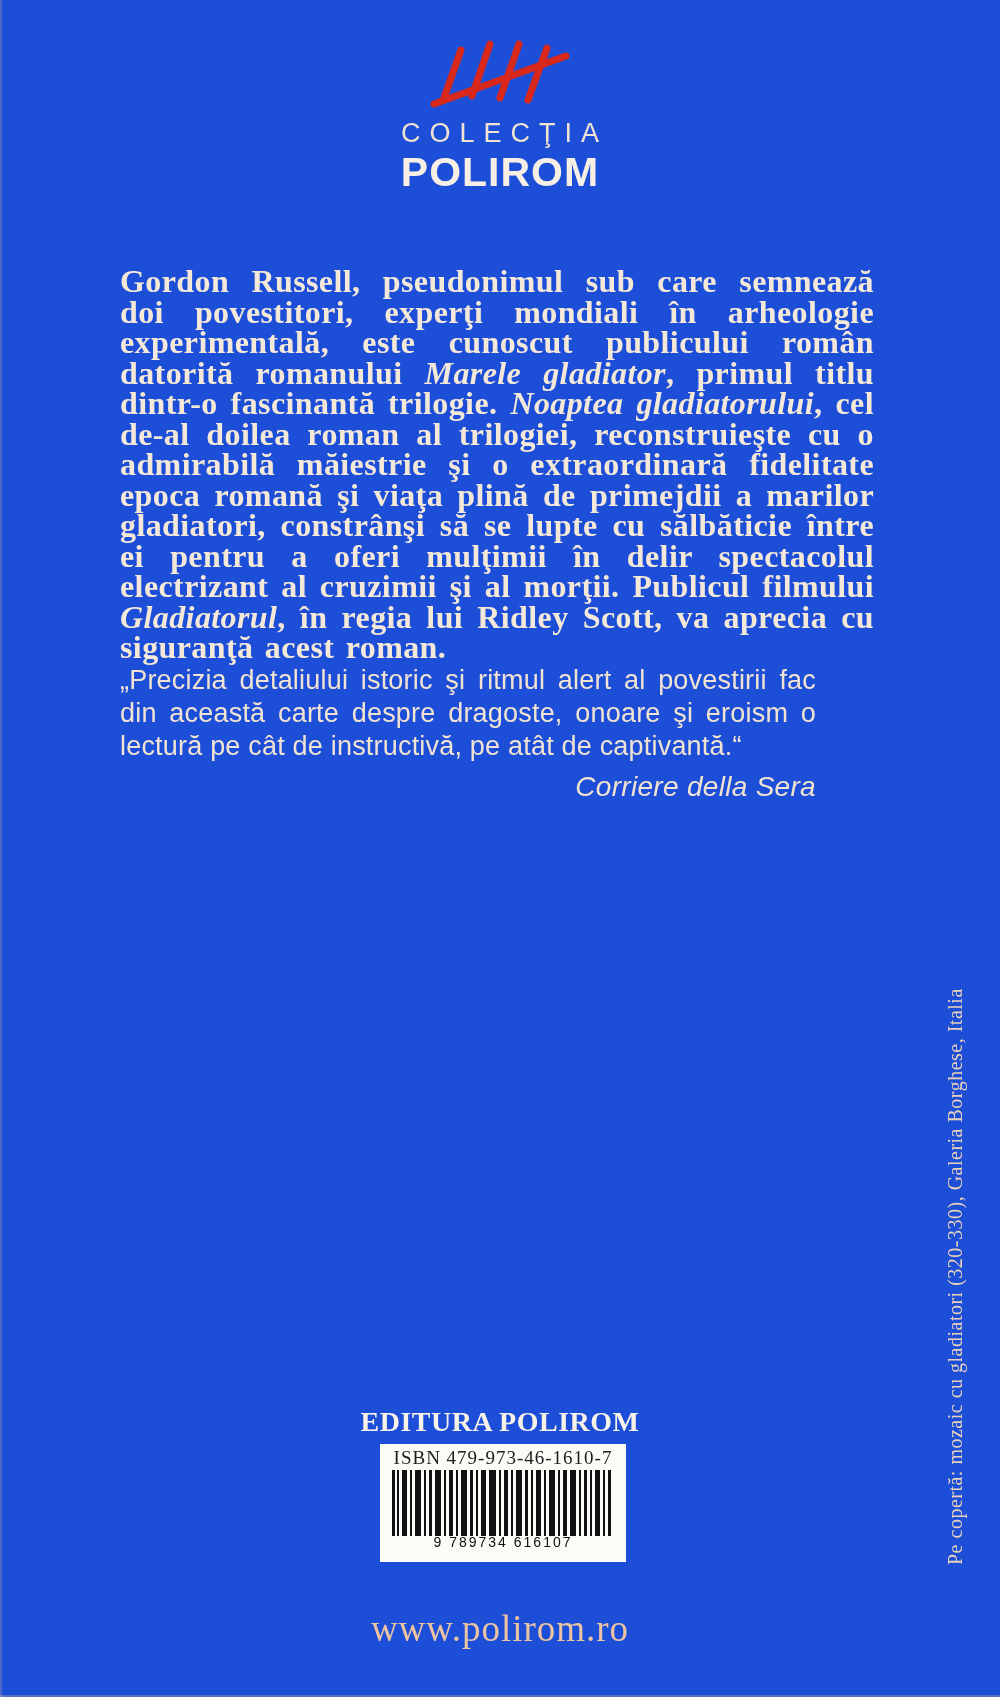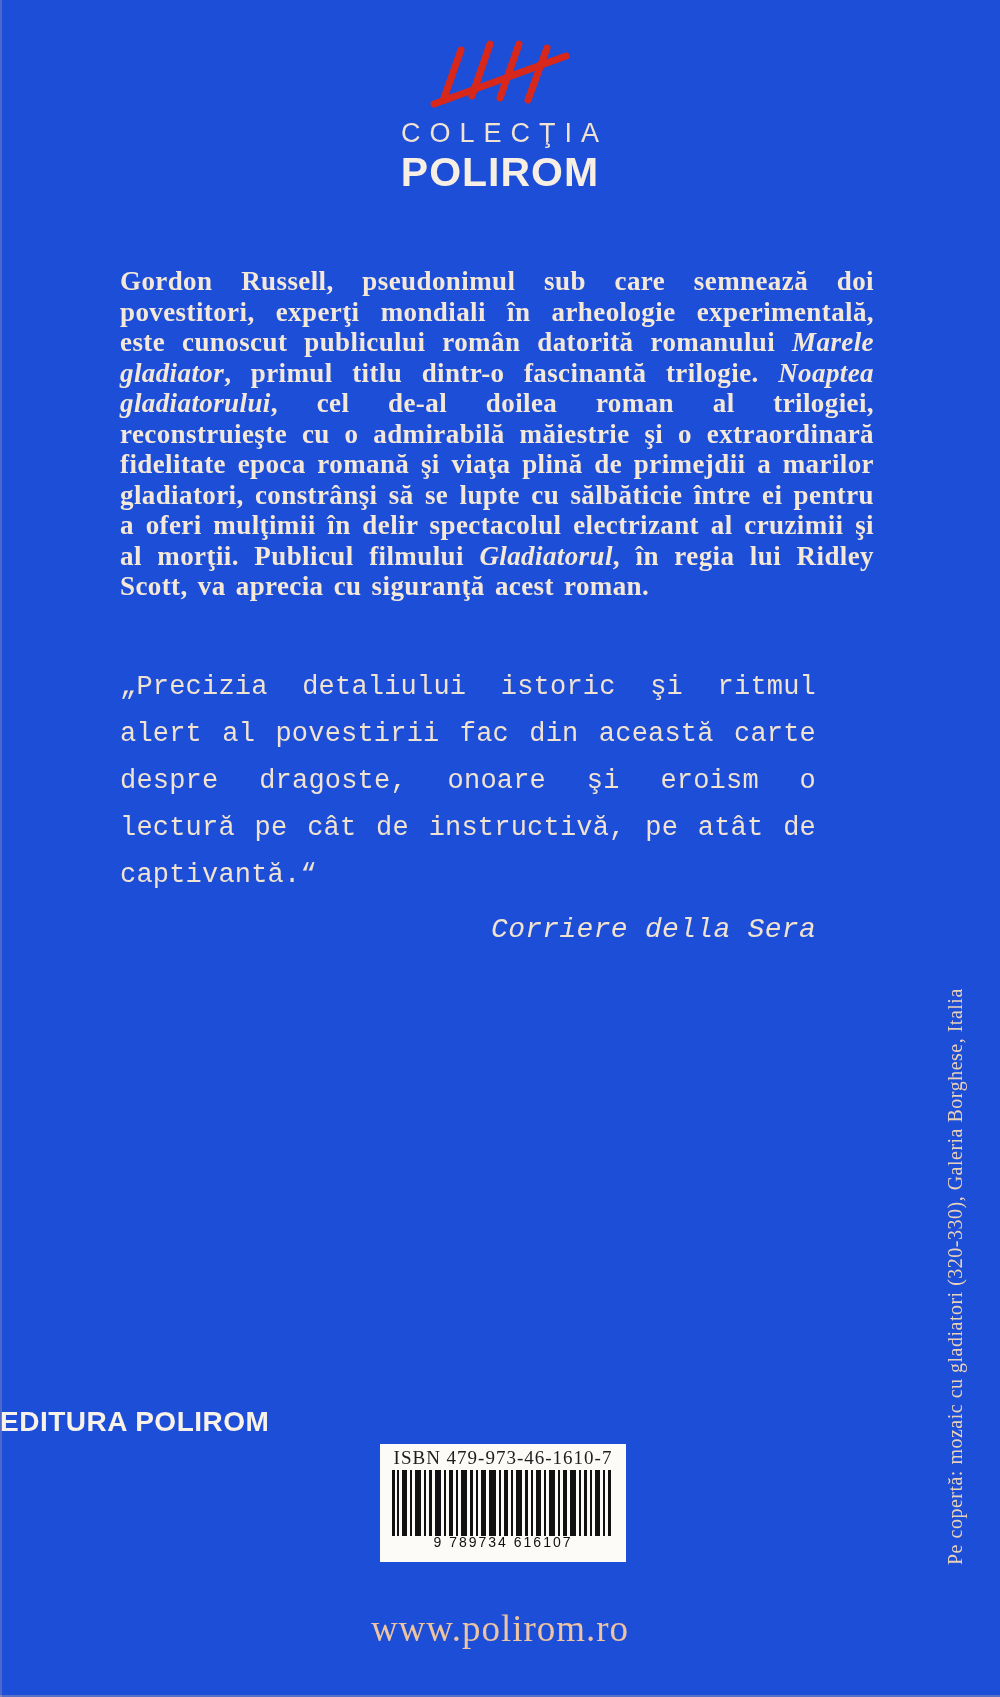--- a/index.html
+++ b/index.html
@@ -28,31 +28,31 @@
     font-family:"Liberation Sans",sans-serif;
     font-size:41px;font-weight:700;
     letter-spacing:1px;
     color:#F7EFE4;
   }
   
   .blurb{
     position:absolute;left:120px;top:266px;width:754px;
     font-family:"Liberation Serif",serif;
     font-weight:700;
-    font-size:27px;line-height:30.5px;
+    font-size:32px;line-height:30.5px;
     letter-spacing:.4px;word-spacing:3px;
     text-align:justify;
     color:#F4E8D8;
   }
   .blurb .it{font-style:italic;}
   
   .review{
     position:absolute;left:120px;top:664px;width:696px;
-    font-family:Liberation Mono, monospace;
-    font-size:27px;line-height:47px;
+    font-family:Liberation Sans, sans-serif;
+    font-size:27px;line-height:33px;
     letter-spacing:.2px;
     text-align:justify;
     color:#F1E3D2;
   }
   .attribution{
     margin-top:7px;
     text-align:right;
     font-style:italic;
     font-size:28px;
     letter-spacing:.3px;
@@ -63,22 +63,22 @@
     position:absolute;left:944px;top:1565px;width:745px;
     transform:rotate(-90deg);transform-origin:0 0;
     font-family:"Liberation Serif",serif;
     font-size:20px;letter-spacing:.5px;
     color:#E9D2BA;
     white-space:nowrap;
   }
   
   .publisher{
     position:absolute;top:1406px;left:0;width:100%;
-    text-align:left;
-    font-family:Liberation Sans, sans-serif;
+    text-align:center;
+    font-family:Liberation Serif, serif;
     font-size:28px;font-weight:700;letter-spacing:.5px;
     color:#F8F2E9;
   }
   .isbn-box{
     position:absolute;left:380px;top:1444px;width:246px;height:118px;
     background:#FCFBF8;
     text-align:center;
   }
   .isbn-label{
     margin-top:3px;

